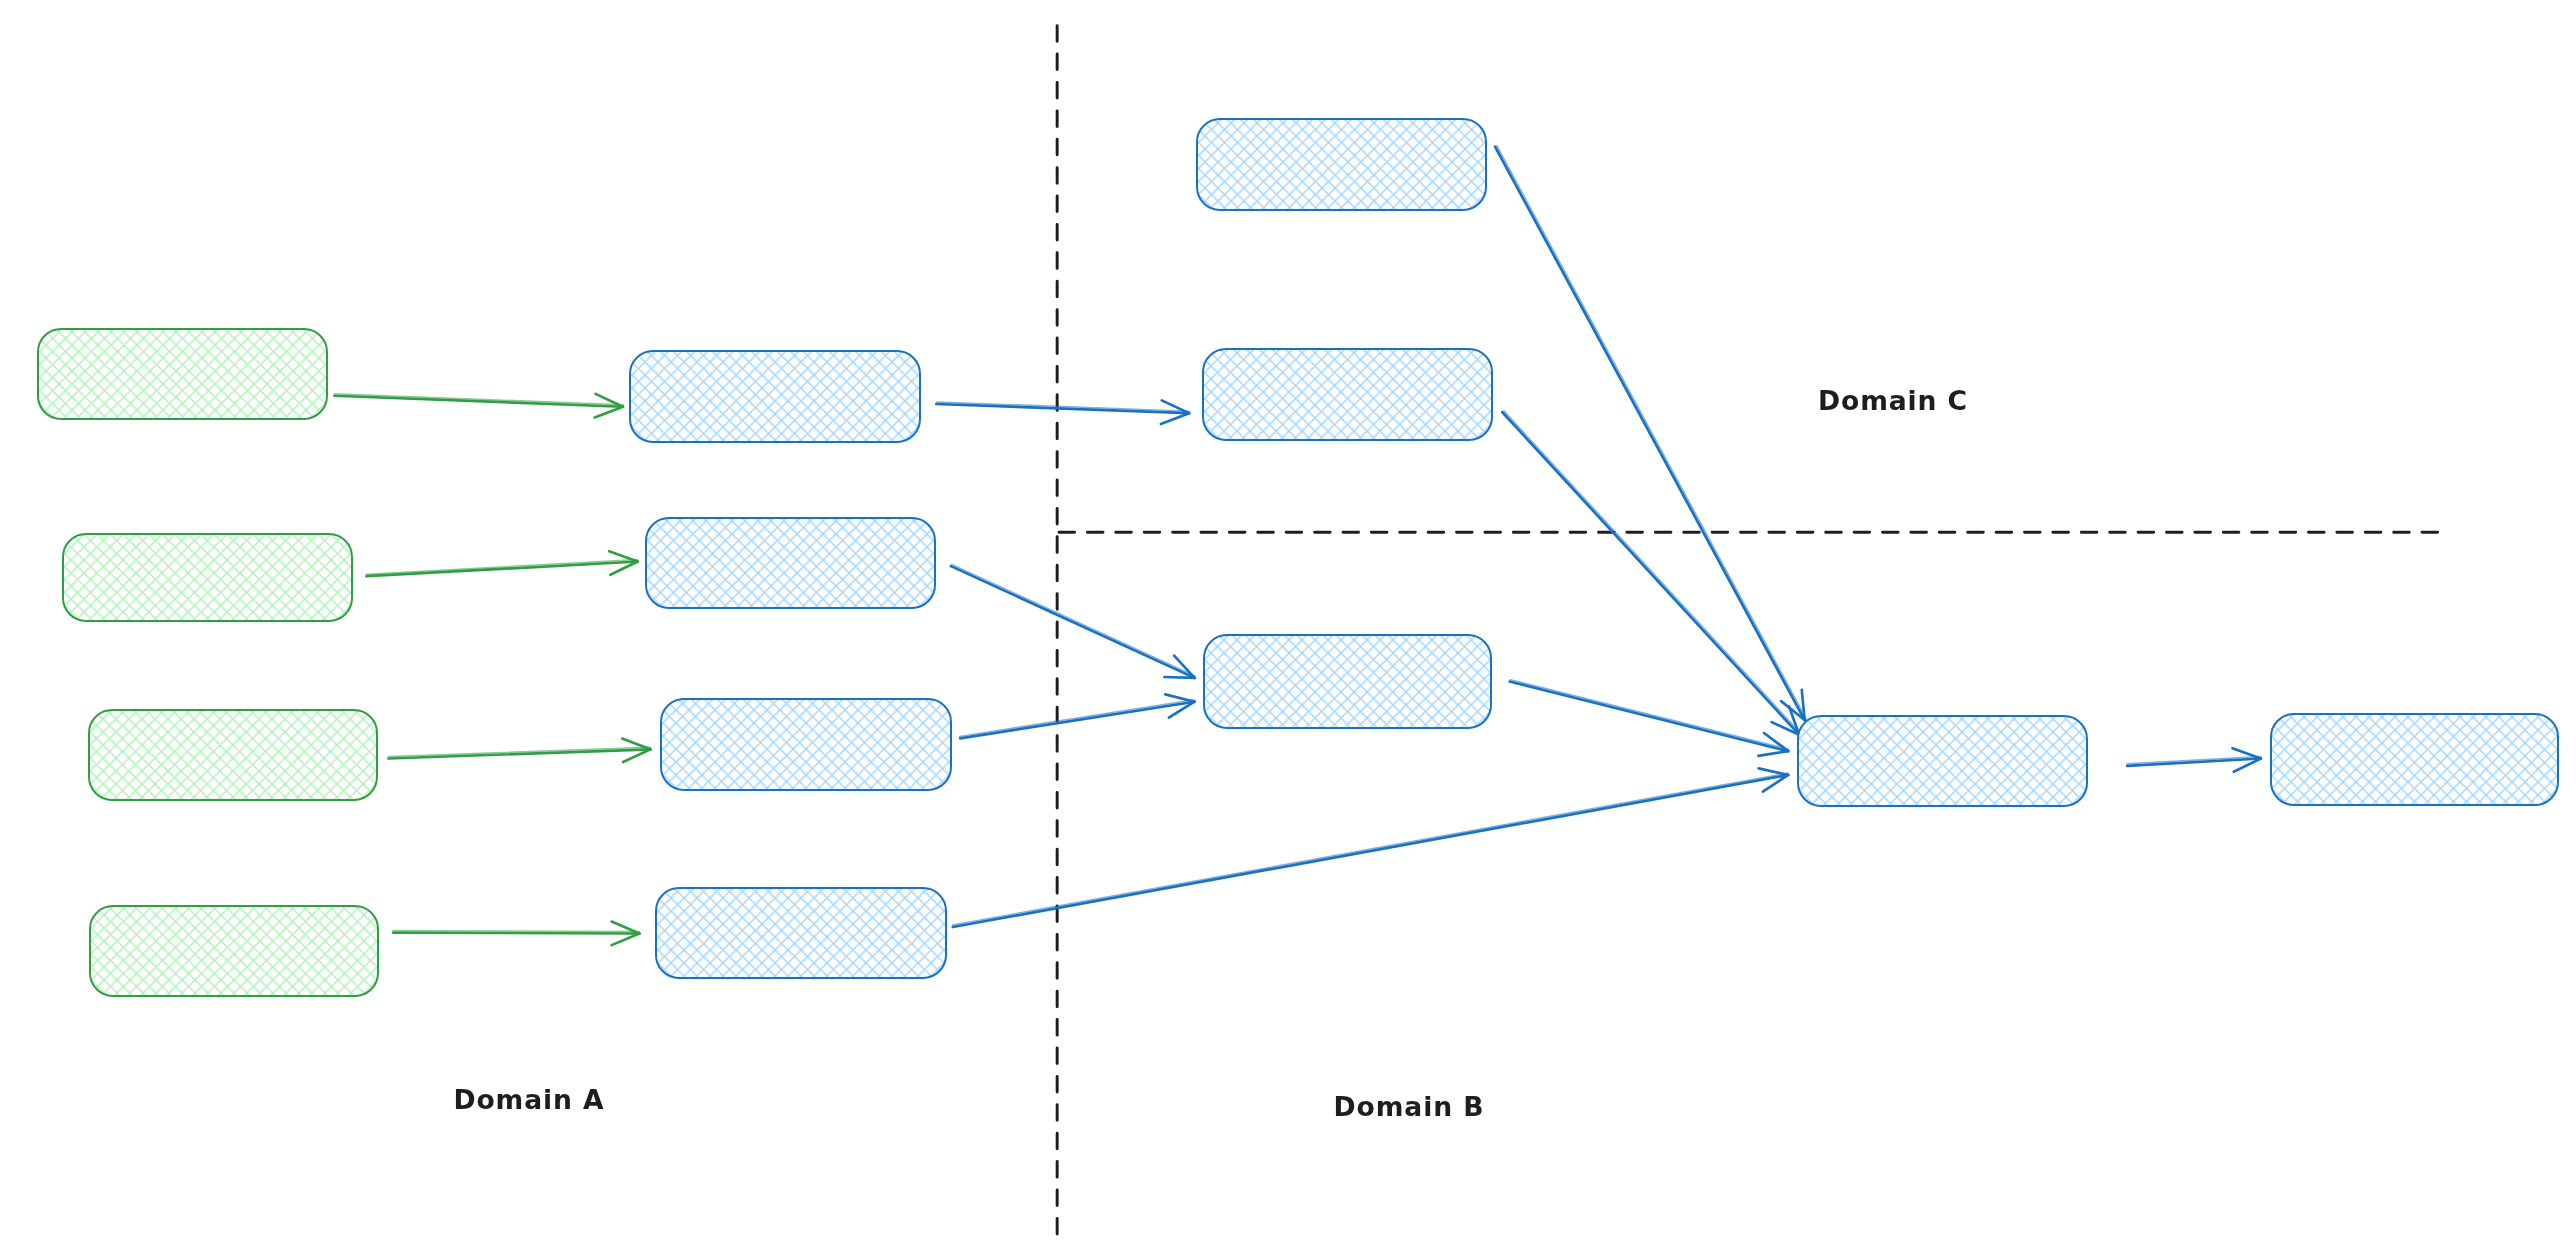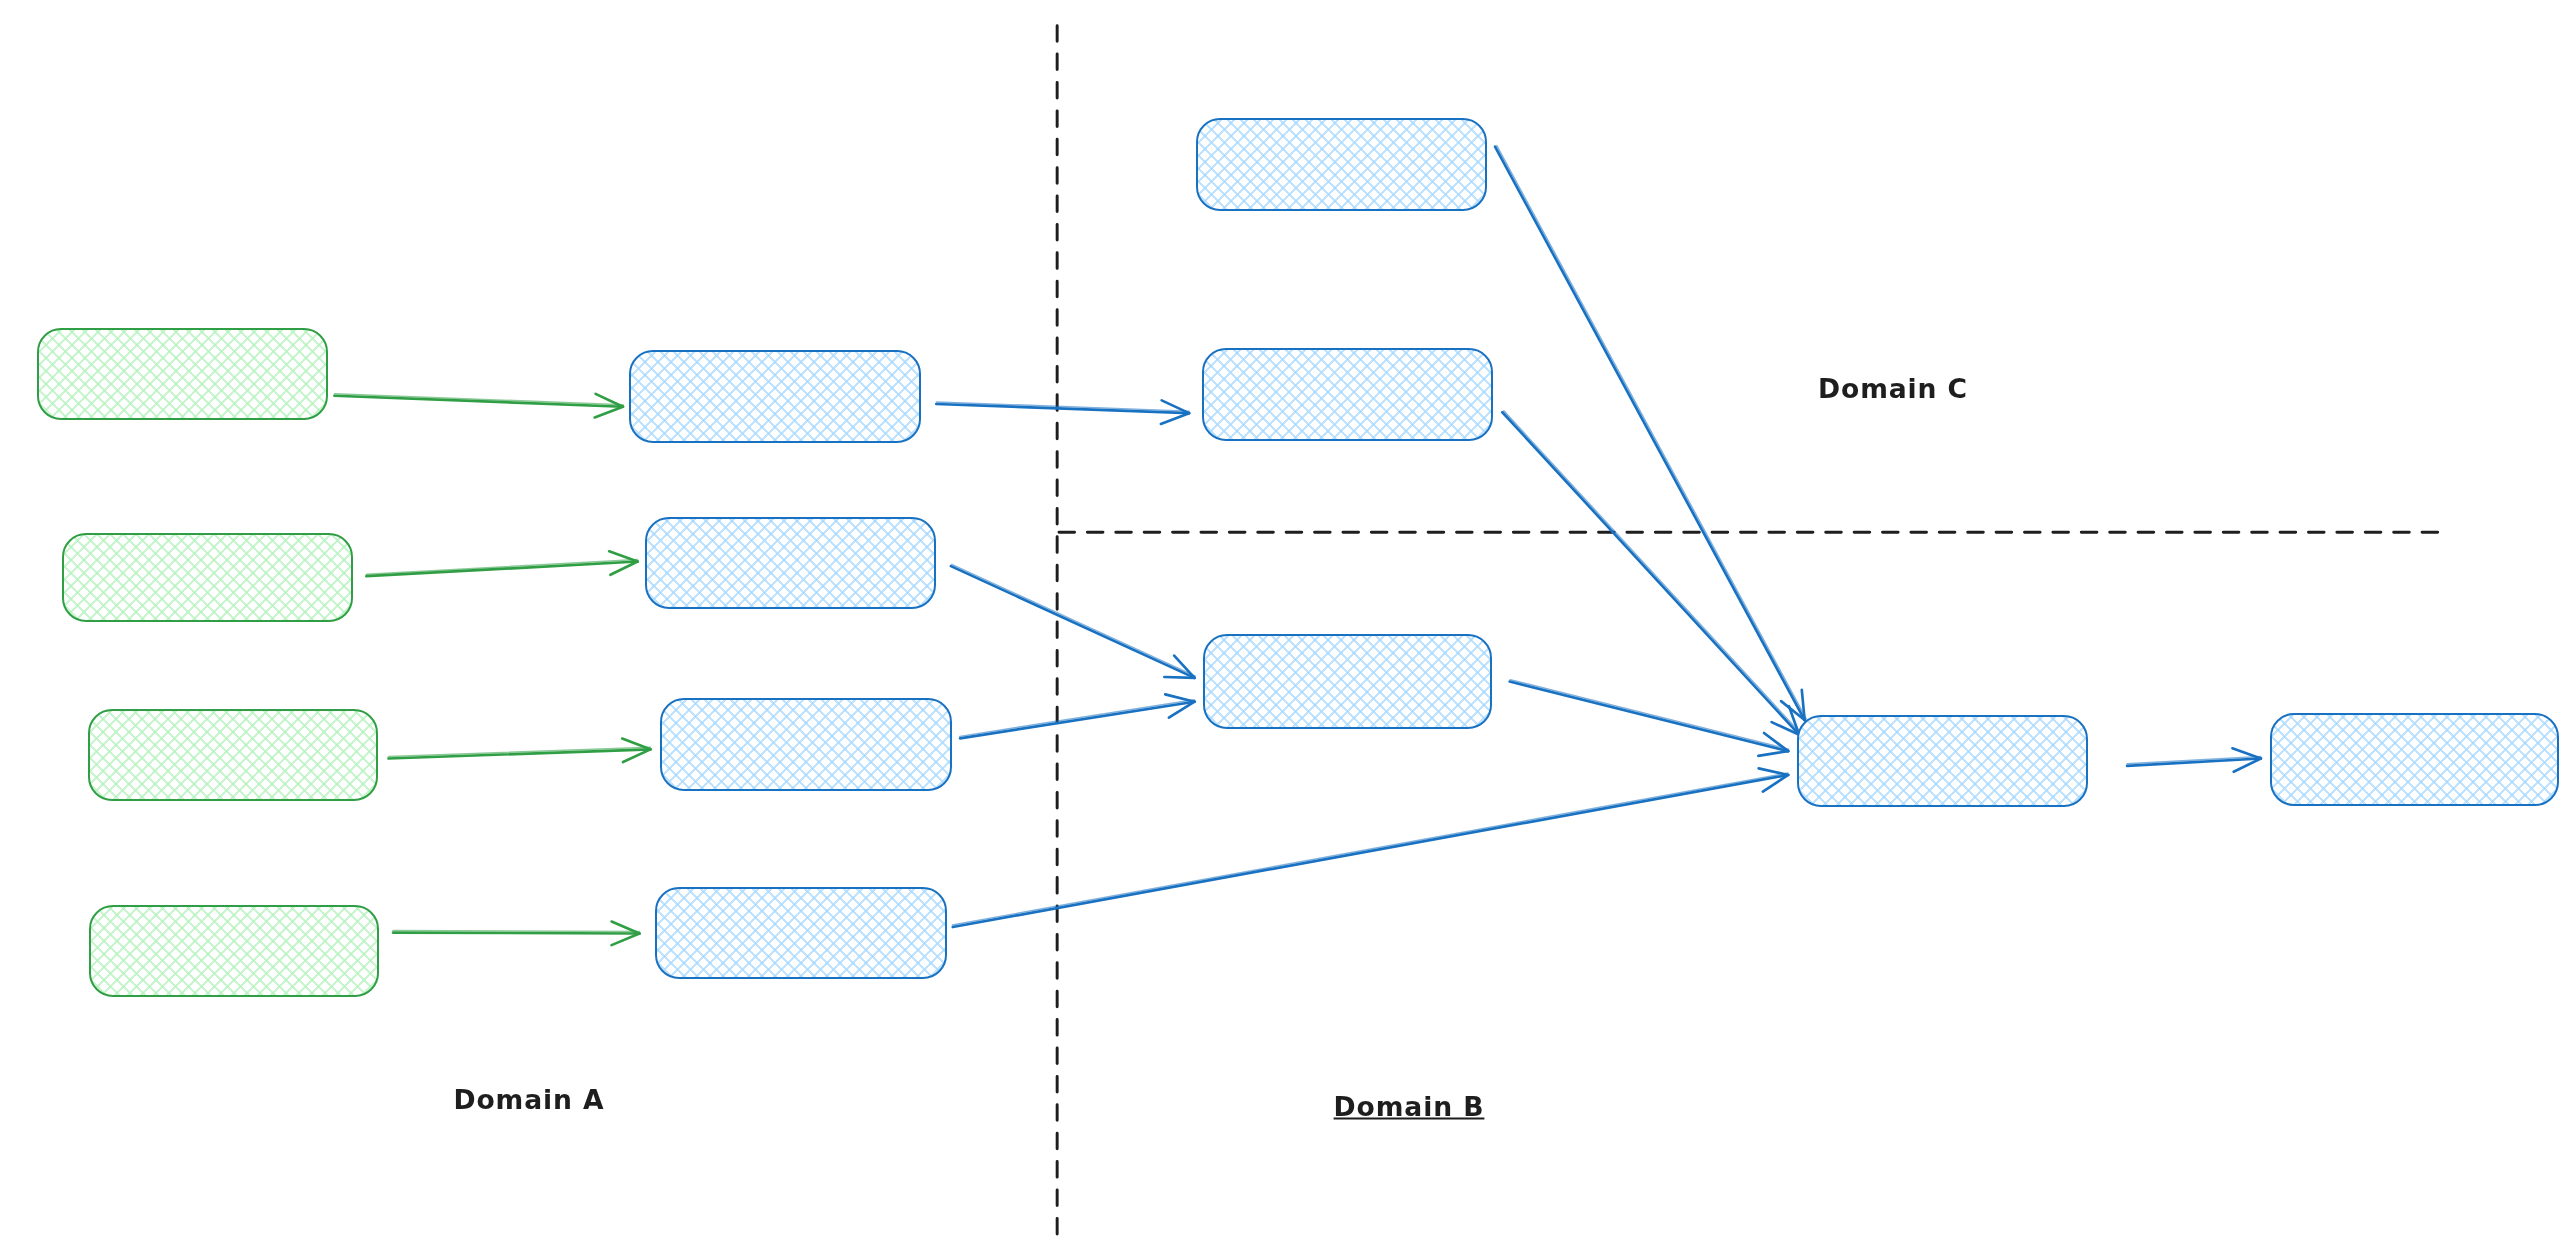--- a/index.html
+++ b/index.html
@@ -106,16 +106,16 @@
       <div class="box blue" style="left: 645px; top: 517px; width: 291px; height: 92px;"></div>
       <div class="box blue" style="left: 660px; top: 698px; width: 292px; height: 93px;"></div>
       <div class="box blue" style="left: 655px; top: 887px; width: 292px; height: 92px;"></div>
       <div class="box blue" style="left: 1196px; top: 118px; width: 291px; height: 93px;"></div>
       <div class="box blue" style="left: 1202px; top: 348px; width: 291px; height: 93px;"></div>
       <div class="box blue" style="left: 1203px; top: 634px; width: 289px; height: 95px;"></div>
       <div class="box blue" style="left: 1797px; top: 715px; width: 291px; height: 92px;"></div>
       <div class="box blue" style="left: 2270px; top: 713px; width: 289px; height: 93px;"></div>
     </div>
   <div class="label" id="label-0" style="left: 529px; top: 1099px; text-align: right;">Domain A</div>
-  <div class="label" id="label-1" style="left: 1409px; top: 1106px; text-decoration: underline;">Domain B</div>
-  <div class="label" id="label-2" style="left: 1893px; top: 388px;">Domain C</div>
+  <div class="label" id="label-1" style="left: 1409px; top: 1106px;">Domain B</div>
+  <div class="label" id="label-2" style="left: 1893px; top: 400px;">Domain C</div>
 </div>
 
 
 </body></html>

